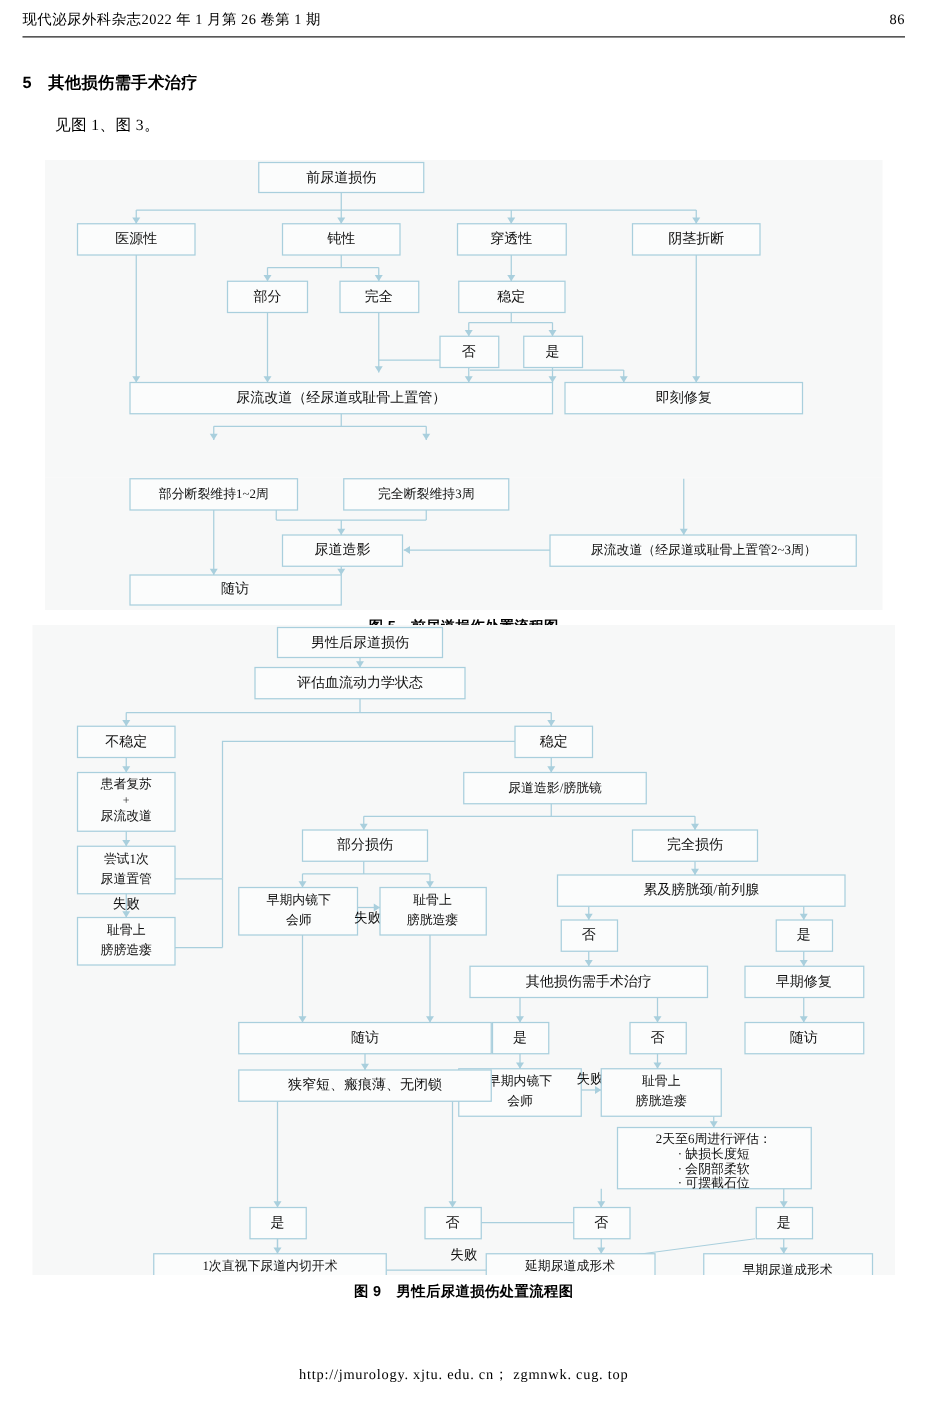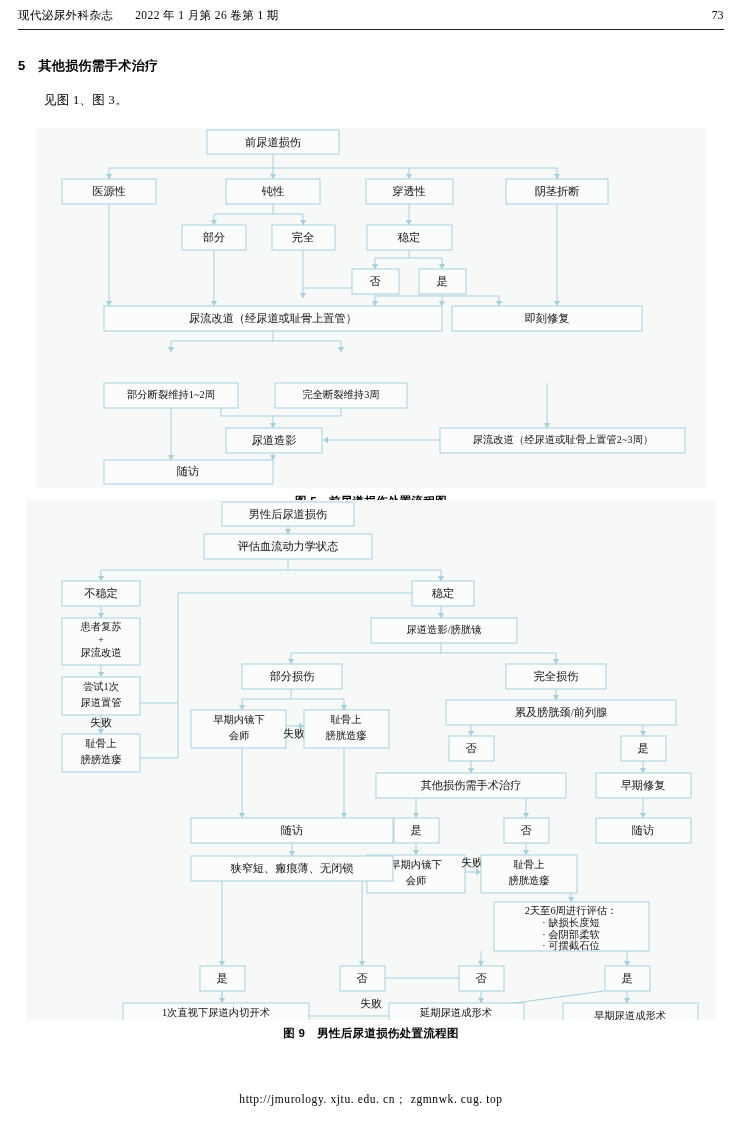--- a/index.html
+++ b/index.html
@@ -15,21 +15,21 @@
 
   
   #page-header {
     position:absolute; left:0; top:0; width:742px; height:34px;
   }
   #page-header .hdr-inner {
     position:absolute; left:18px; right:18px; top:8px;
     display:flex; align-items:baseline; justify-content:space-between;
     font-size:11.5px; letter-spacing:.4px;
   }
-  #page-header .hdr-left { display:flex; align-items:flex-end; gap:22px; }
+  #page-header .hdr-left { display:flex; align-items:flex-end; }
   #page-header .rule {
     position:absolute; left:18px; right:18px; top:29px;
     border-top:1.1px solid #222;
   }
   .journal { font-size:11.5px; }
   .issue   { font-size:11.5px; font-family:"Liberation Serif",serif; }
   .folio   { font-size:11.5px; }
 
   
   #section-heading {
@@ -79,21 +79,21 @@
 </style>
 </head>
 <body>
 
 <div id="page-header">
   <div class="hdr-inner">
     <div class="hdr-left">
       <span class="journal">现代泌尿外科杂志</span>
       <span class="issue">2022 年 1 月第 26 卷第 1 期</span>
     </div>
-    <span class="folio">73</span>
+    <span class="folio">86</span>
   </div>
   <div class="rule"></div>
 </div>
 
 <div id="section-heading">
   <span class="num">5</span><span>其他损伤需手术治疗</span>
 </div>
 <div id="section-body">见图 1、图 3。</div>
 
 <div class="figure" id="figure-1">

